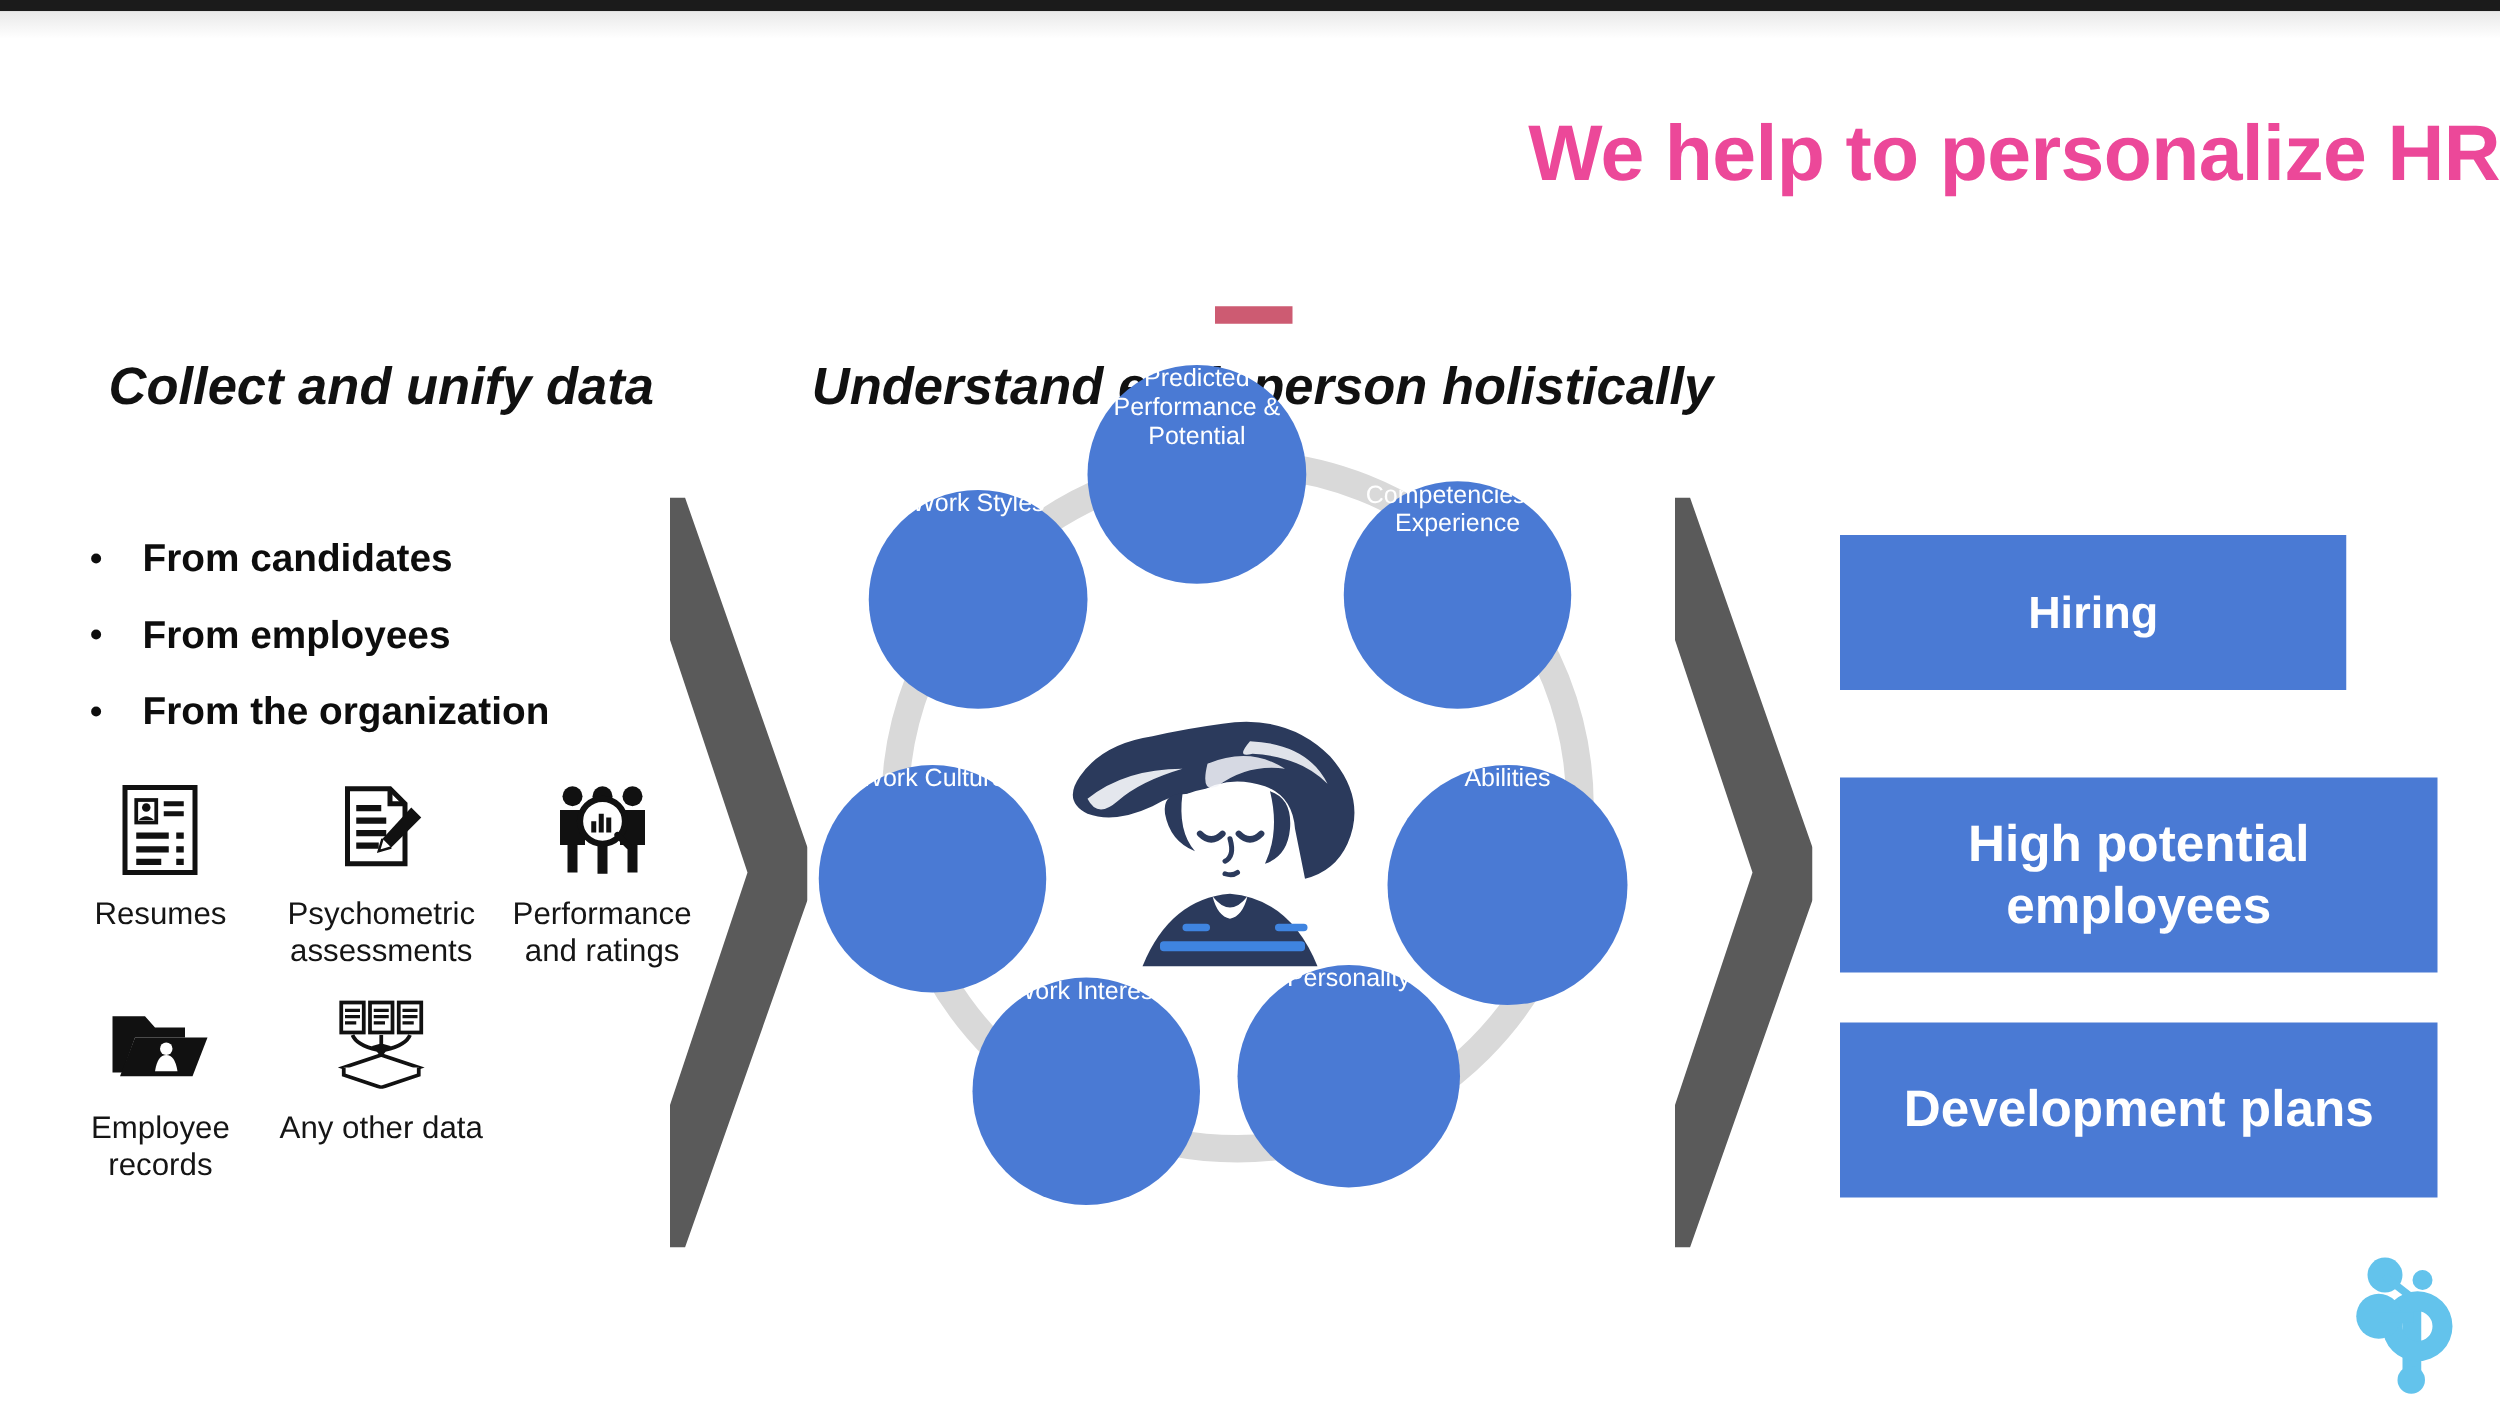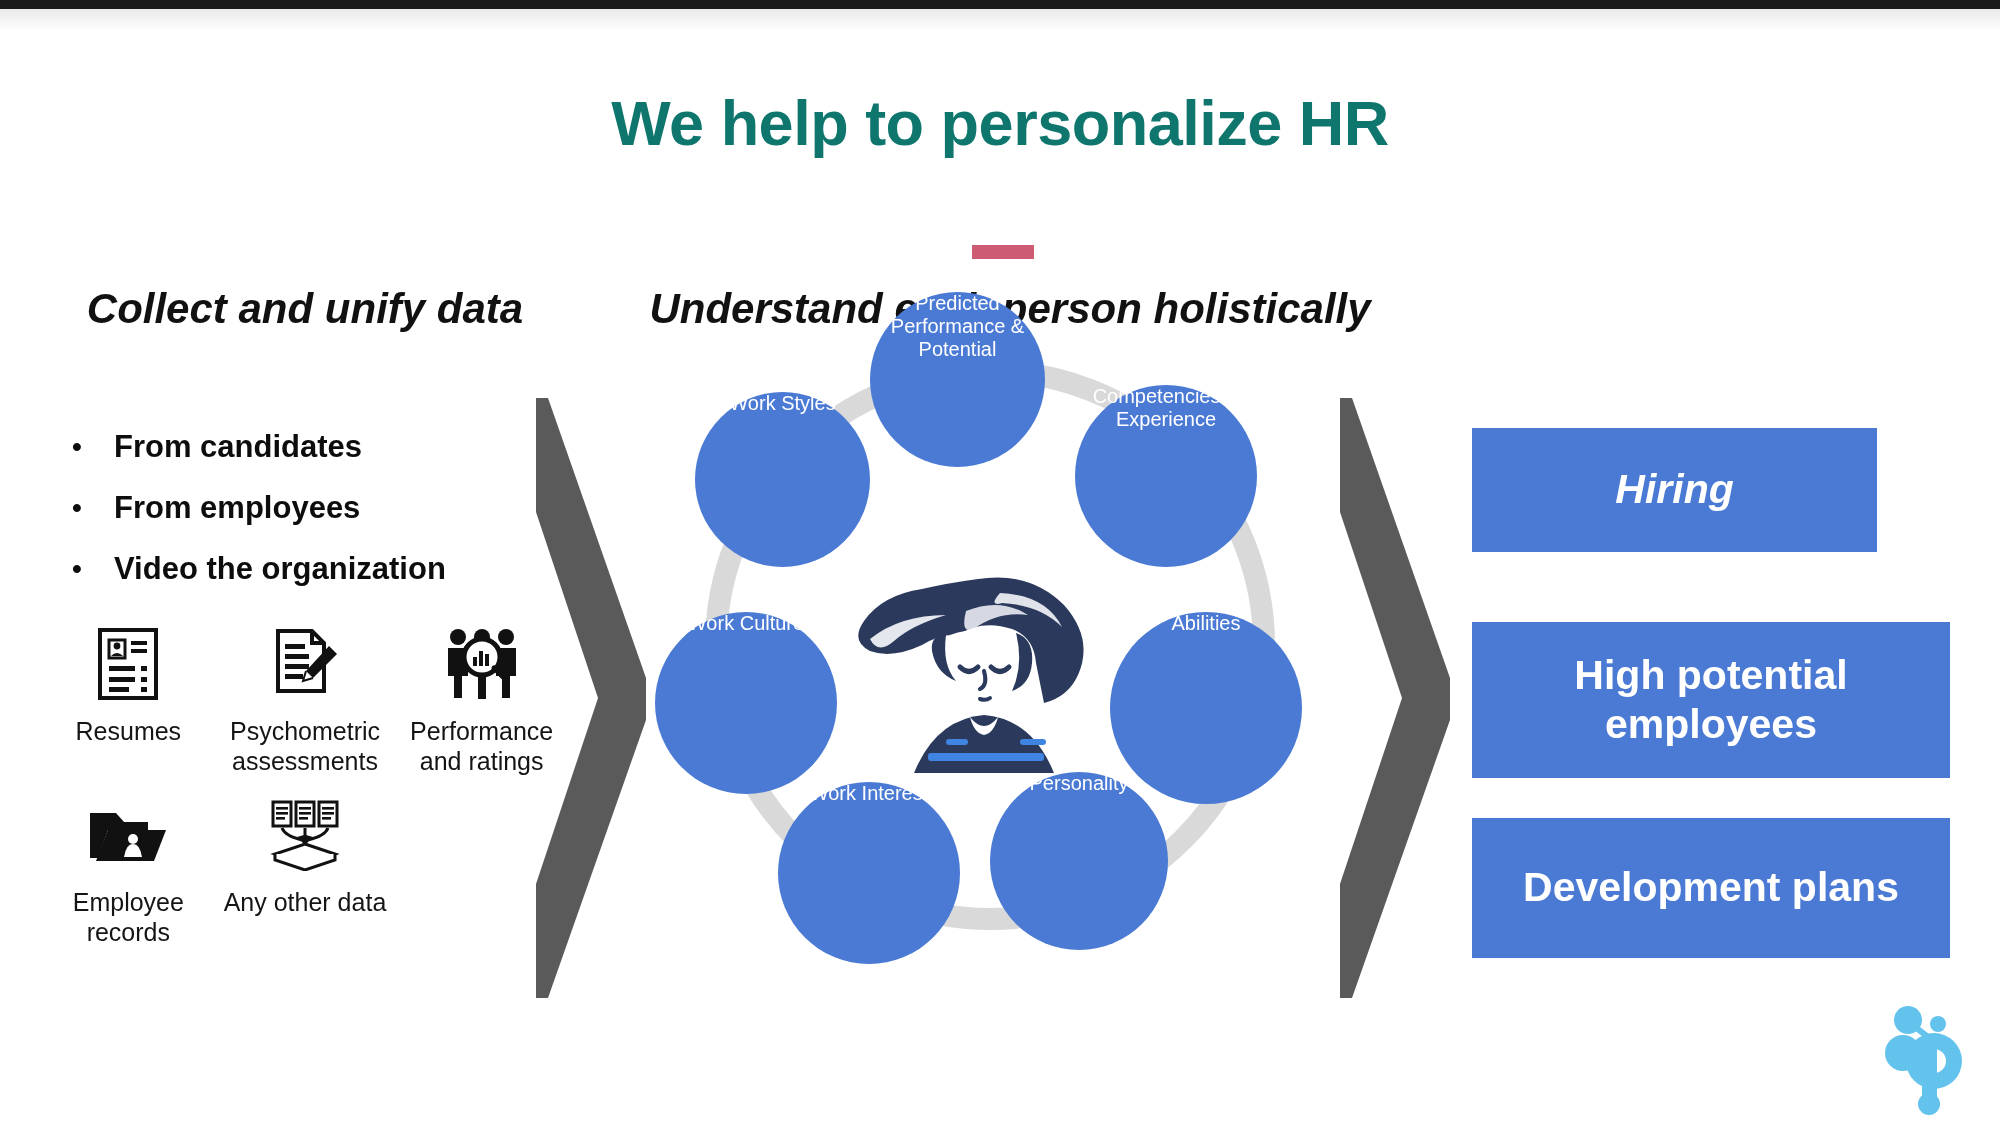--- a/index.html
+++ b/index.html
@@ -30,24 +30,24 @@
     left: 0; top: 9px;
     width: 2000px; height: 22px;
     background: linear-gradient(to bottom, #e9e9e9 0%, #ffffff 100%);
   }
 
   
   .title {
     position: absolute;
     left: 0; top: 90px;
     width: 2000px;
-    text-align: center;
+    text-align: right;
     font-size: 63px;
     font-weight: bold;
-    color: #0f766e;
+    color: #ec4899;
     letter-spacing: -0.5px;
     line-height: 1.05;
   }
   .accent-bar {
     position: absolute;
     left: 972px; top: 245px;
     width: 62px; height: 14px;
     background: #cd5b72;
   }
 
@@ -157,21 +157,21 @@
     position: absolute;
     background: #4a7ad4;
     color: #ffffff;
     font-weight: bold;
     display: flex;
     align-items: center;
     justify-content: center;
     text-align: center;
     line-height: 1.2;
   }
-  #dec-0 { left: 1472px; top: 428px; width: 405px; height: 124px; font-size: 41px; font-style: italic; }
+  #dec-0 { left: 1472px; top: 428px; width: 405px; height: 124px; font-size: 36px; }
   #dec-1 { left: 1472px; top: 622px; width: 478px; height: 156px; font-size: 41px; }
   #dec-2 { left: 1472px; top: 818px; width: 478px; height: 140px; font-size: 41px; }
 
   
   .logo {
     position: absolute;
     left: 1872px; top: 1000px;
     width: 118px; height: 118px;
   }
 </style>
@@ -193,21 +193,21 @@
     <div class="bullet">
       <span class="dot">•</span>
       <span>From candidates</span>
     </div>
     <div class="bullet">
       <span class="dot">•</span>
       <span>From employees</span>
     </div>
     <div class="bullet">
       <span class="dot">•</span>
-      <span>Video the organization</span>
+      <span>From the organization</span>
     </div>
   </div>
 
   <div class="icon-grid">
 
     <div class="icon-cell">
       <div class="icon-box">
         <svg width="62" height="74" viewBox="0 0 62 74">
           <rect x="3" y="3" width="56" height="68" fill="#fff" stroke="#111" stroke-width="4"></rect>
           <rect x="12" y="13" width="16" height="18" fill="none" stroke="#111" stroke-width="3"></rect>

